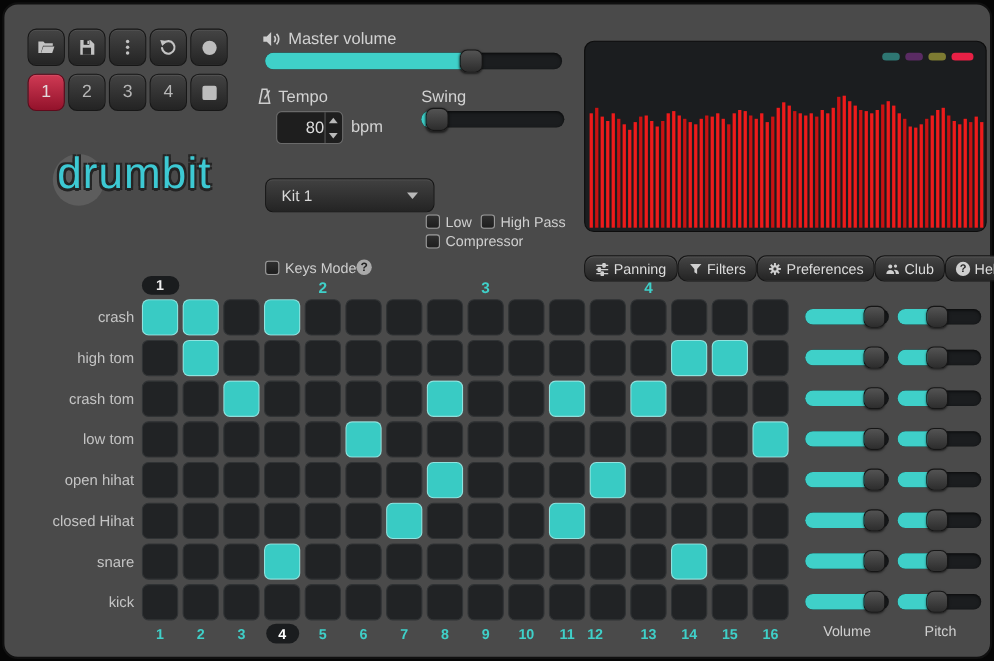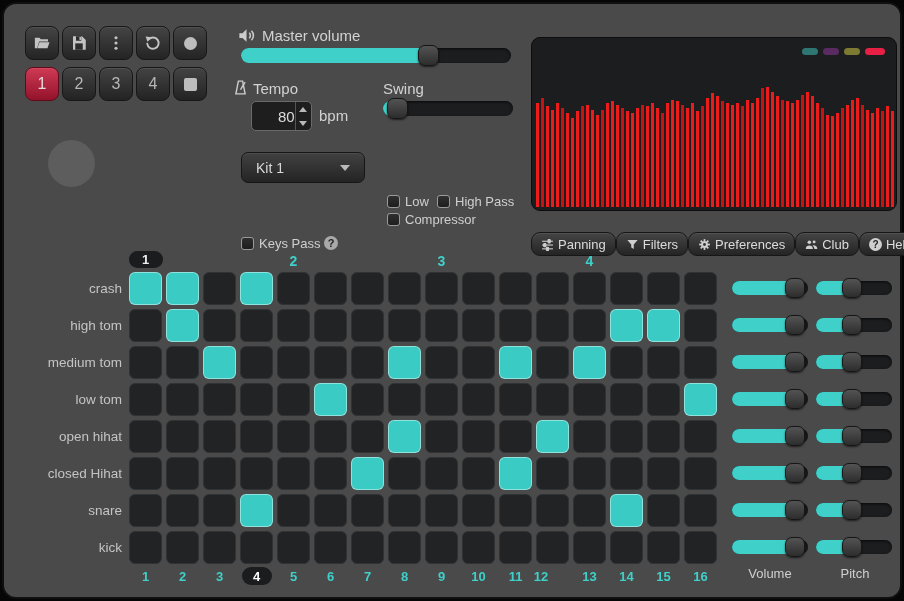--- a/index.html
+++ b/index.html
@@ -183,37 +183,38 @@
     </div>
   </div>
   <div class="abs lbl" style="left:315px;top:103px;">bpm</div>
 
   <div class="abs lbl" style="left:379px;top:76px;">Swing</div>
   <div class="hslider" id="swing-slider" style="left:379px;top:97px;width:130px;height:15px;">
     <div class="fill" style="width: 18.86px;"></div>
     <div class="thumb" style="width: 21px; height: 21px; top: -3px; left: 4.36px;"></div>
   </div>
 
-  <div class="dd" style="left:237px;top:148px;width:124px;height:31px;">
+  <div class="dd" style="left:237px;top:158px;width:154px;height:31px;">
     <span>Kit 1</span>
     <span class="caret"></span>
   </div>
 
   <div class="chk" style="left:383px;top:191px;"></div>
   <div class="chk-lbl" style="left:401px;top:191px;">Low</div>
   <div class="chk" style="left:433px;top:191px;"></div>
   <div class="chk-lbl" style="left:451px;top:191px;">High Pass</div>
   <div class="chk" style="left:383px;top:209px;"></div>
   <div class="chk-lbl" style="left:401px;top:209px;">Compressor</div>
 
   <div class="chk" style="left:237px;top:233px;"></div>
-  <div class="chk-lbl" style="left:255px;top:233px;">Keys Pass</div>
+  <div class="chk-lbl" style="left:255px;top:233px;">Keys Mode</div>
   <div class="q-circle" style="left:320px;top:232px;">?</div>
 
   <div id="logo-circle"></div>
+  <div id="logo-title">drumbit</div>
 
   <div id="viz">
     <div id="viz-bars">
           <div class="vbar" style="height: 104px; background: rgb(238, 27, 27);"></div>
           <div class="vbar" style="height: 109px; background: rgb(201, 18, 18);"></div>
           <div class="vbar" style="height: 101px; background: rgb(238, 27, 27);"></div>
           <div class="vbar" style="height: 97px; background: rgb(238, 27, 27);"></div>
           <div class="vbar" style="height: 104px; background: rgb(238, 27, 27);"></div>
           <div class="vbar" style="height: 99px; background: rgb(201, 18, 18);"></div>
           <div class="vbar" style="height: 94px; background: rgb(238, 27, 27);"></div>
@@ -471,21 +472,21 @@
         <div class="cell"></div>
         <div class="cell"></div>
         <div class="cell"></div>
         <div class="cell"></div>
         <div class="cell"></div>
         <div class="cell"></div>
       </div>
   <div id="labels-layer">
         <div class="track-label" style="top: 268px;">crash</div>
         <div class="track-label" style="top: 305px;">high tom</div>
-        <div class="track-label" style="top: 342px;">medium tom</div>
+        <div class="track-label" style="top: 342px;">crash tom</div>
         <div class="track-label" style="top: 379px;">low tom</div>
         <div class="track-label" style="top: 416px;">open hihat</div>
         <div class="track-label" style="top: 453px;">closed Hihat</div>
         <div class="track-label" style="top: 490px;">snare</div>
         <div class="track-label" style="top: 527px;">kick</div>
         <div class="beat-badge" style="left: 141.5px;">1</div>
         <div class="beat-num" style="left: 289.5px;">2</div>
         <div class="beat-num" style="left: 437.5px;">3</div>
         <div class="beat-num" style="left: 585.5px;">4</div>
         <div class="step-num" style="left: 141.5px;">1</div>

